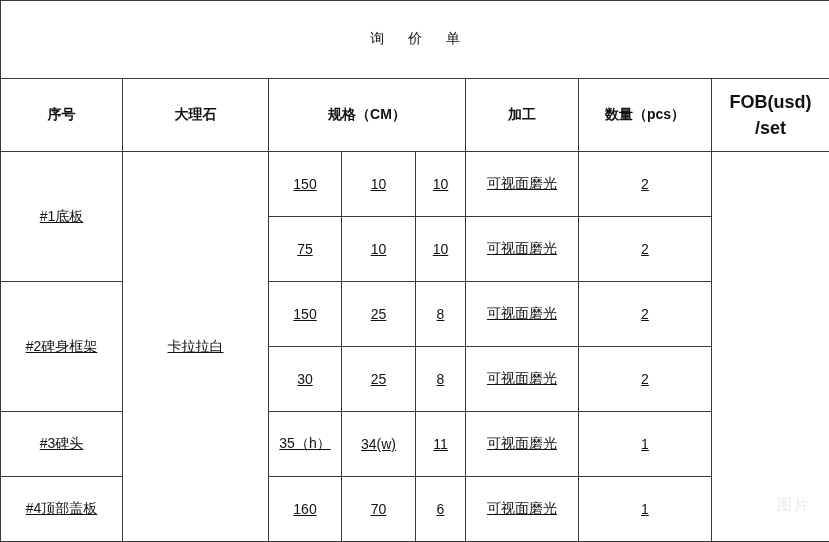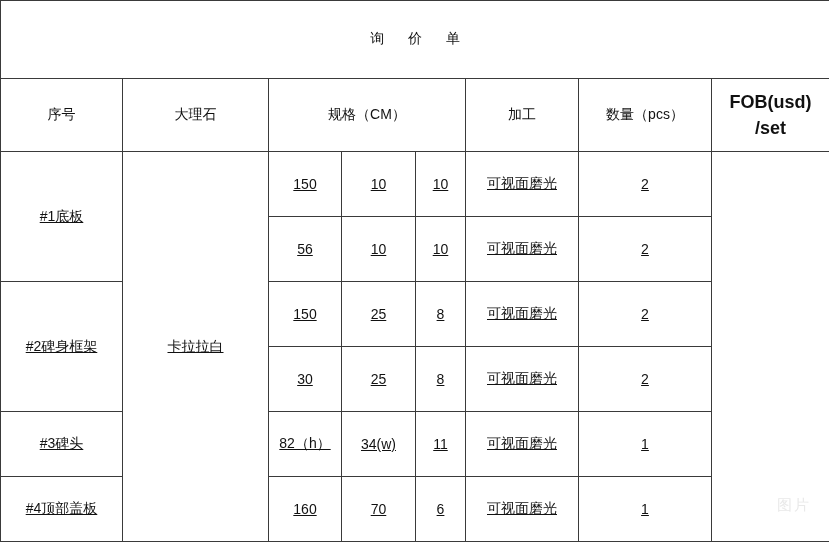--- a/index.html
+++ b/index.html
@@ -44,20 +44,21 @@
     letter-spacing: 10px;
     font-weight: 400;
   }
   .title-text {
     display: inline-block;
     padding-left: 10px;
   }
   .head-cell {
     height: 68px;
     font-size: 15px;
+    font-weight: bold;
   }
   .head-cell.fob {
     font-weight: bold;
     font-size: 18px;
     line-height: 1.45;
   }
   .row-cell {
     height: 60px;
     text-decoration: underline;
   }
@@ -124,21 +125,21 @@
         <td class="row-cell">150</td>
         <td class="row-cell">10</td>
         <td class="row-cell">10</td>
         <td class="row-cell nowrap">可视面磨光</td>
         <td class="row-cell">2</td>
         <td class="row-cell fob-cell" rowspan="6">
           <span class="wm">图片</span>
         </td>
       </tr>
       <tr>
-        <td class="row-cell">56</td>
+        <td class="row-cell">75</td>
         <td class="row-cell">10</td>
         <td class="row-cell">10</td>
         <td class="row-cell nowrap">可视面磨光</td>
         <td class="row-cell">2</td>
       </tr>
 
       <tr>
         <td class="row-cell cat-cell" rowspan="2">#2碑身框架</td>
         <td class="row-cell">150</td>
         <td class="row-cell">25</td>
@@ -150,21 +151,21 @@
       <tr>
         <td class="row-cell">30</td>
         <td class="row-cell">25</td>
         <td class="row-cell">8</td>
         <td class="row-cell nowrap">可视面磨光</td>
         <td class="row-cell">2</td>
       </tr>
 
       <tr>
         <td class="row-cell cat-cell">#3碑头</td>
-        <td class="row-cell">82（h）</td>
+        <td class="row-cell">35（h）</td>
         <td class="row-cell">34(w)</td>
         <td class="row-cell">11</td>
         <td class="row-cell nowrap">可视面磨光</td>
         <td class="row-cell">1</td>
       </tr>
 
       <tr>
         <td class="row-cell cat-cell">#4顶部盖板</td>
         <td class="row-cell">160</td>
         <td class="row-cell">70</td>

